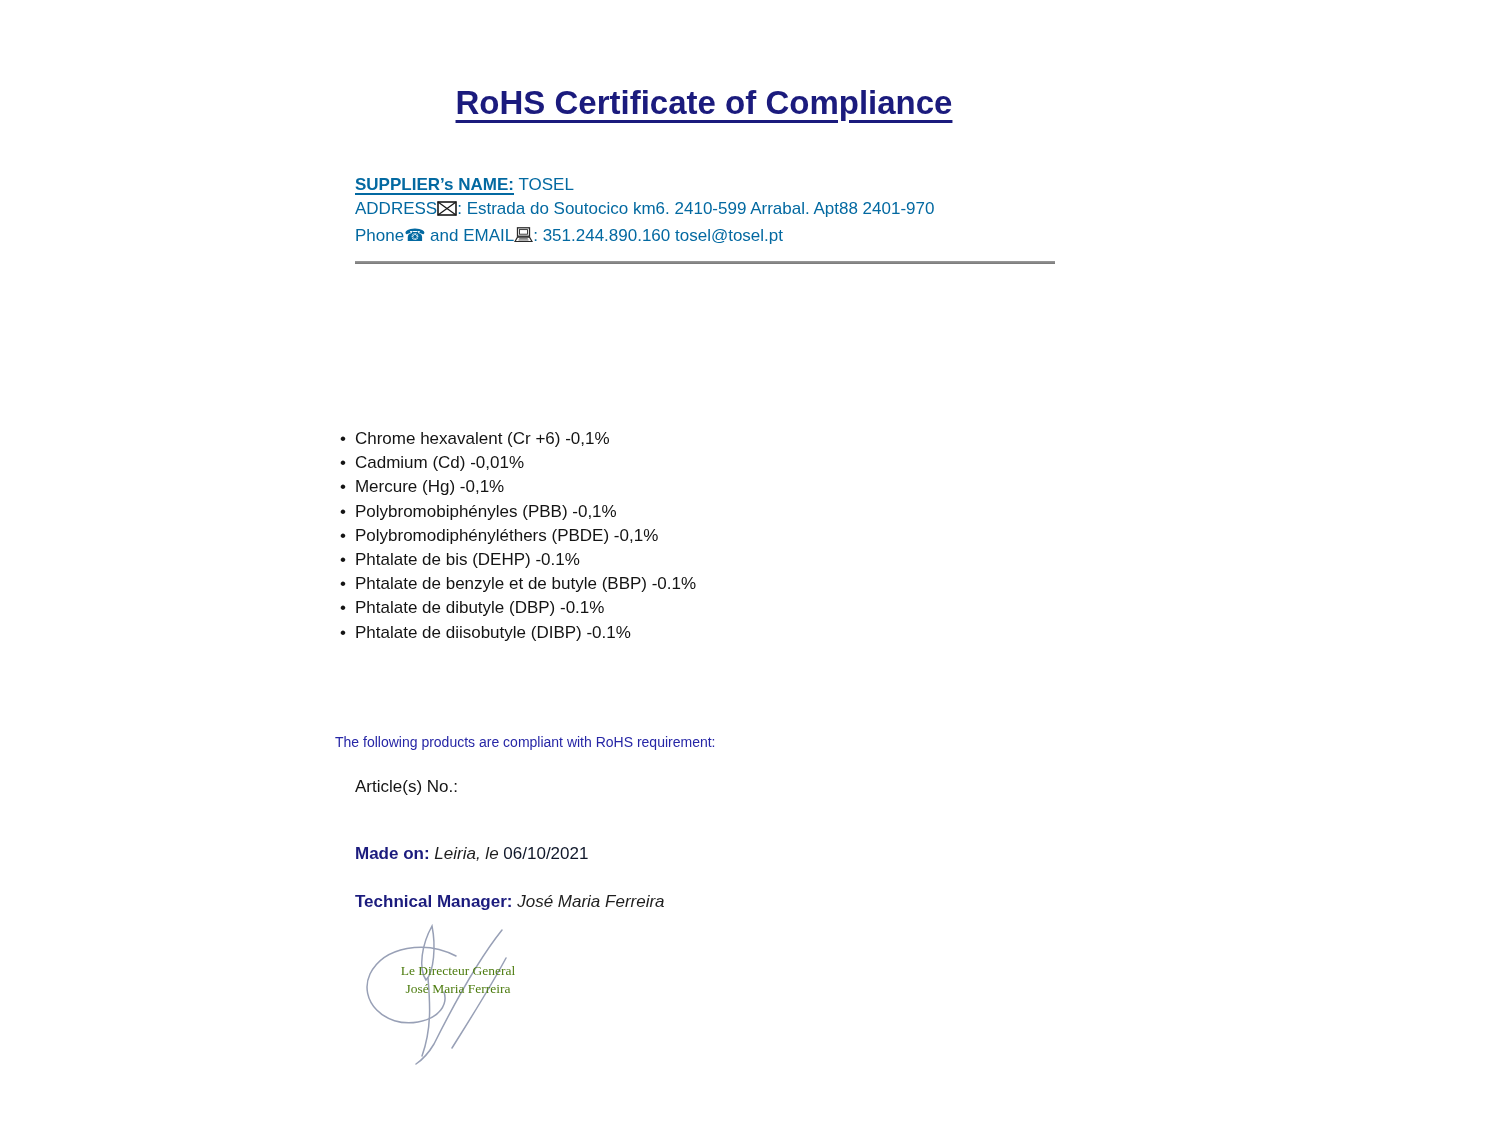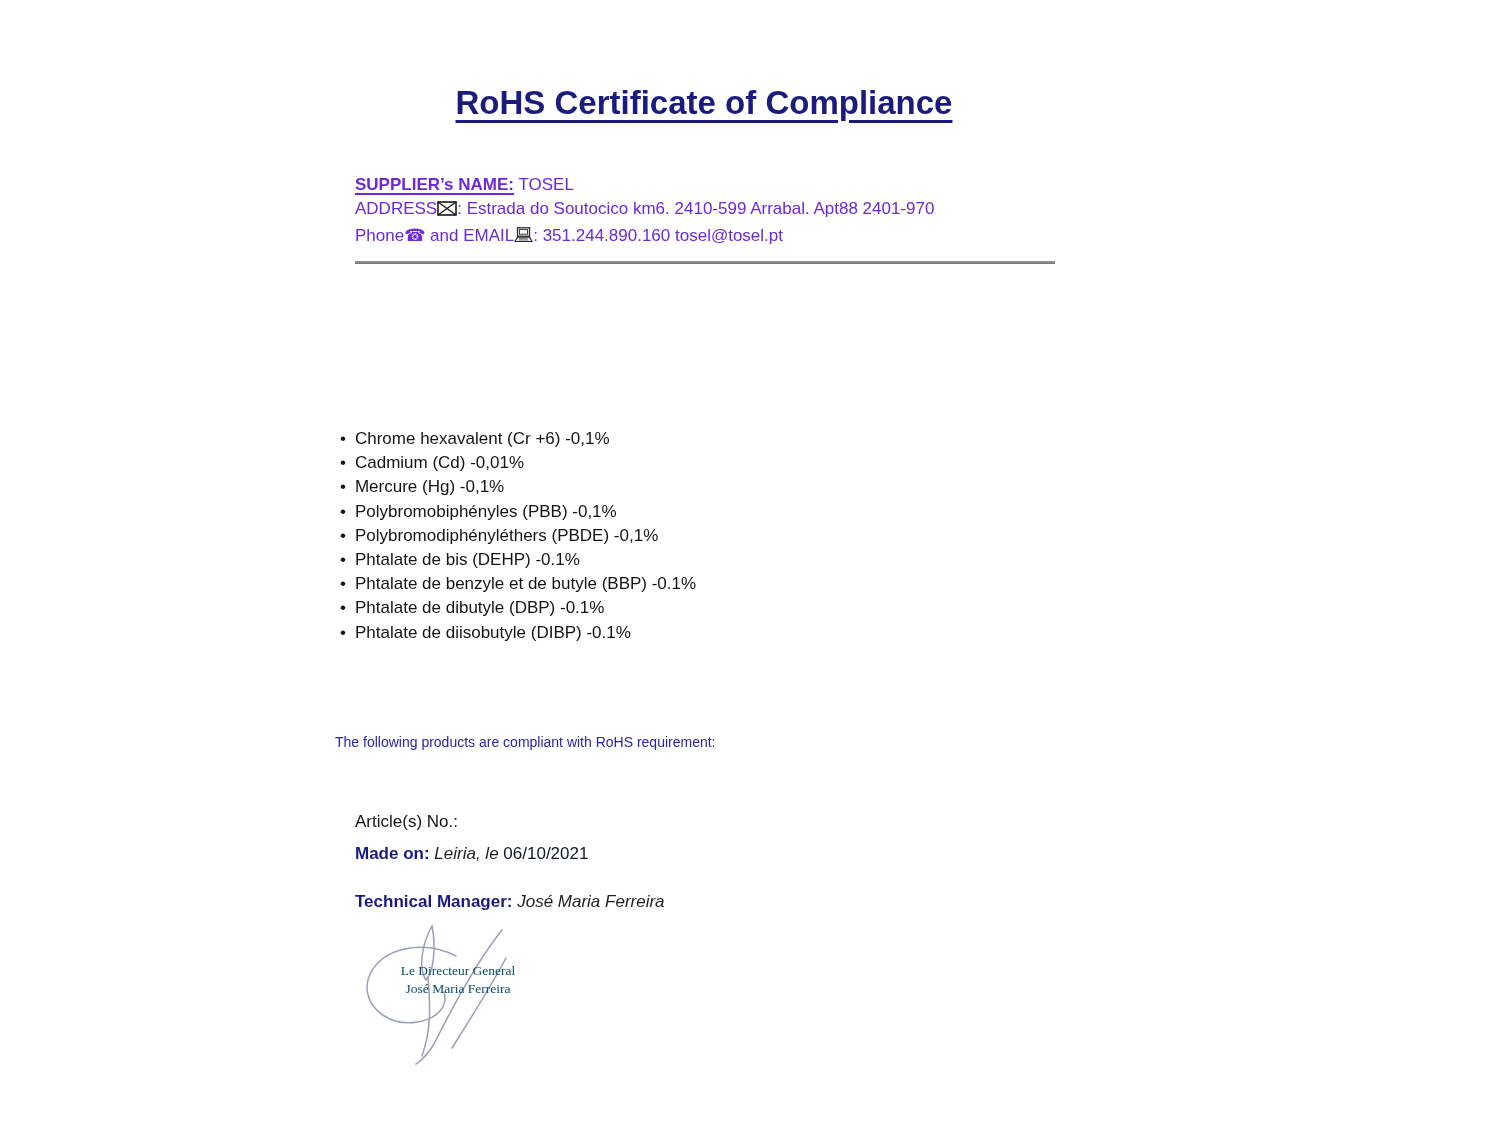--- a/index.html
+++ b/index.html
@@ -10,52 +10,52 @@
   }
   
   .doc-title {
     position:absolute; left:355px; top:84px; width:698px;
     text-align:center; font-size:33px; font-weight:bold; color:#1b1b7d;
     text-decoration:underline; text-decoration-thickness:3px; text-underline-offset:6px;
   }
   
   .rohs-logo { position:absolute; left:1052px; top:80px; width:98px; height:110px; }
   
-  .supplier { position:absolute; left:355px; top:173px; width:700px; font-size:17px; line-height:24px; color:#6d28d9; }
+  .supplier { position:absolute; left:355px; top:173px; width:700px; font-size:17px; line-height:24px; color:#0369a1; }
   .supplier .lbl-bold { font-weight:bold; }
   .supplier .lbl-underline { text-decoration:underline; text-decoration-thickness:2px; text-underline-offset:3px; }
   .inline-icon { display:inline-block; vertical-align:-2px; }
   .phone-glyph { font-family:"DejaVu Sans", sans-serif; font-size:17px; vertical-align:0px; }
   
   .divider { position:absolute; left:355px; top:261px; width:700px; height:3px;
              background:linear-gradient(#9a9a9a,#777777); }
   
   .cert-par { position:absolute; left:355px; top:306px; width:698px;
               font-size:17px; line-height:24.3px; color:#2626a6; }
   .cert-par .just { text-align:justify; text-align-last:justify; }
   
   .substances { position:absolute; left:340px; top:427px; width:650px;
                 list-style:none; font-size:17px; line-height:24.2px; color:#141414; }
   .substances li::before { content:"•"; margin-right:9px; font-size:17px; }
   
   .compliance-line { position:absolute; left:335px; top:734px; width:698px; font-size:14px; color:#2626a6; }
-  .articles-line { position:absolute; left:355px; top:812px; width:698px; font-size:17px; color:#141414; }
+  .articles-line { position:absolute; left:355px; top:777px; width:698px; font-size:17px; color:#141414; }
   
   .made-on, .tech-mgr { position:absolute; left:355px; width:698px; font-size:17px; }
   .made-on { top:844px; }
   .tech-mgr { top:892px; }
   .navy-bold { font-weight:bold; color:#1b1b7d; }
   .italic-name { font-style:italic; color:#1f1f1f; }
   .plain-black { color:#0f172a; }
   
   .signature { position:absolute; left:356px; top:916px; width:180px; height:155px; }
   .signature svg { position:absolute; left:0; top:0; }
   .signature-text {
     position:absolute; left:32px; top:46px; width:140px; text-align:center;
-    font-family:"Liberation Serif", serif; font-size:13.5px; line-height:18px; color:#0c4a6e;
+    font-family:"Liberation Serif", serif; font-size:13.5px; line-height:18px; color:#4d7c0f;
   }
 </style>
 </head>
 <body>
 
 <div class="page">
 
   <div class="doc-title">RoHS Certificate of Compliance</div>
 
 

